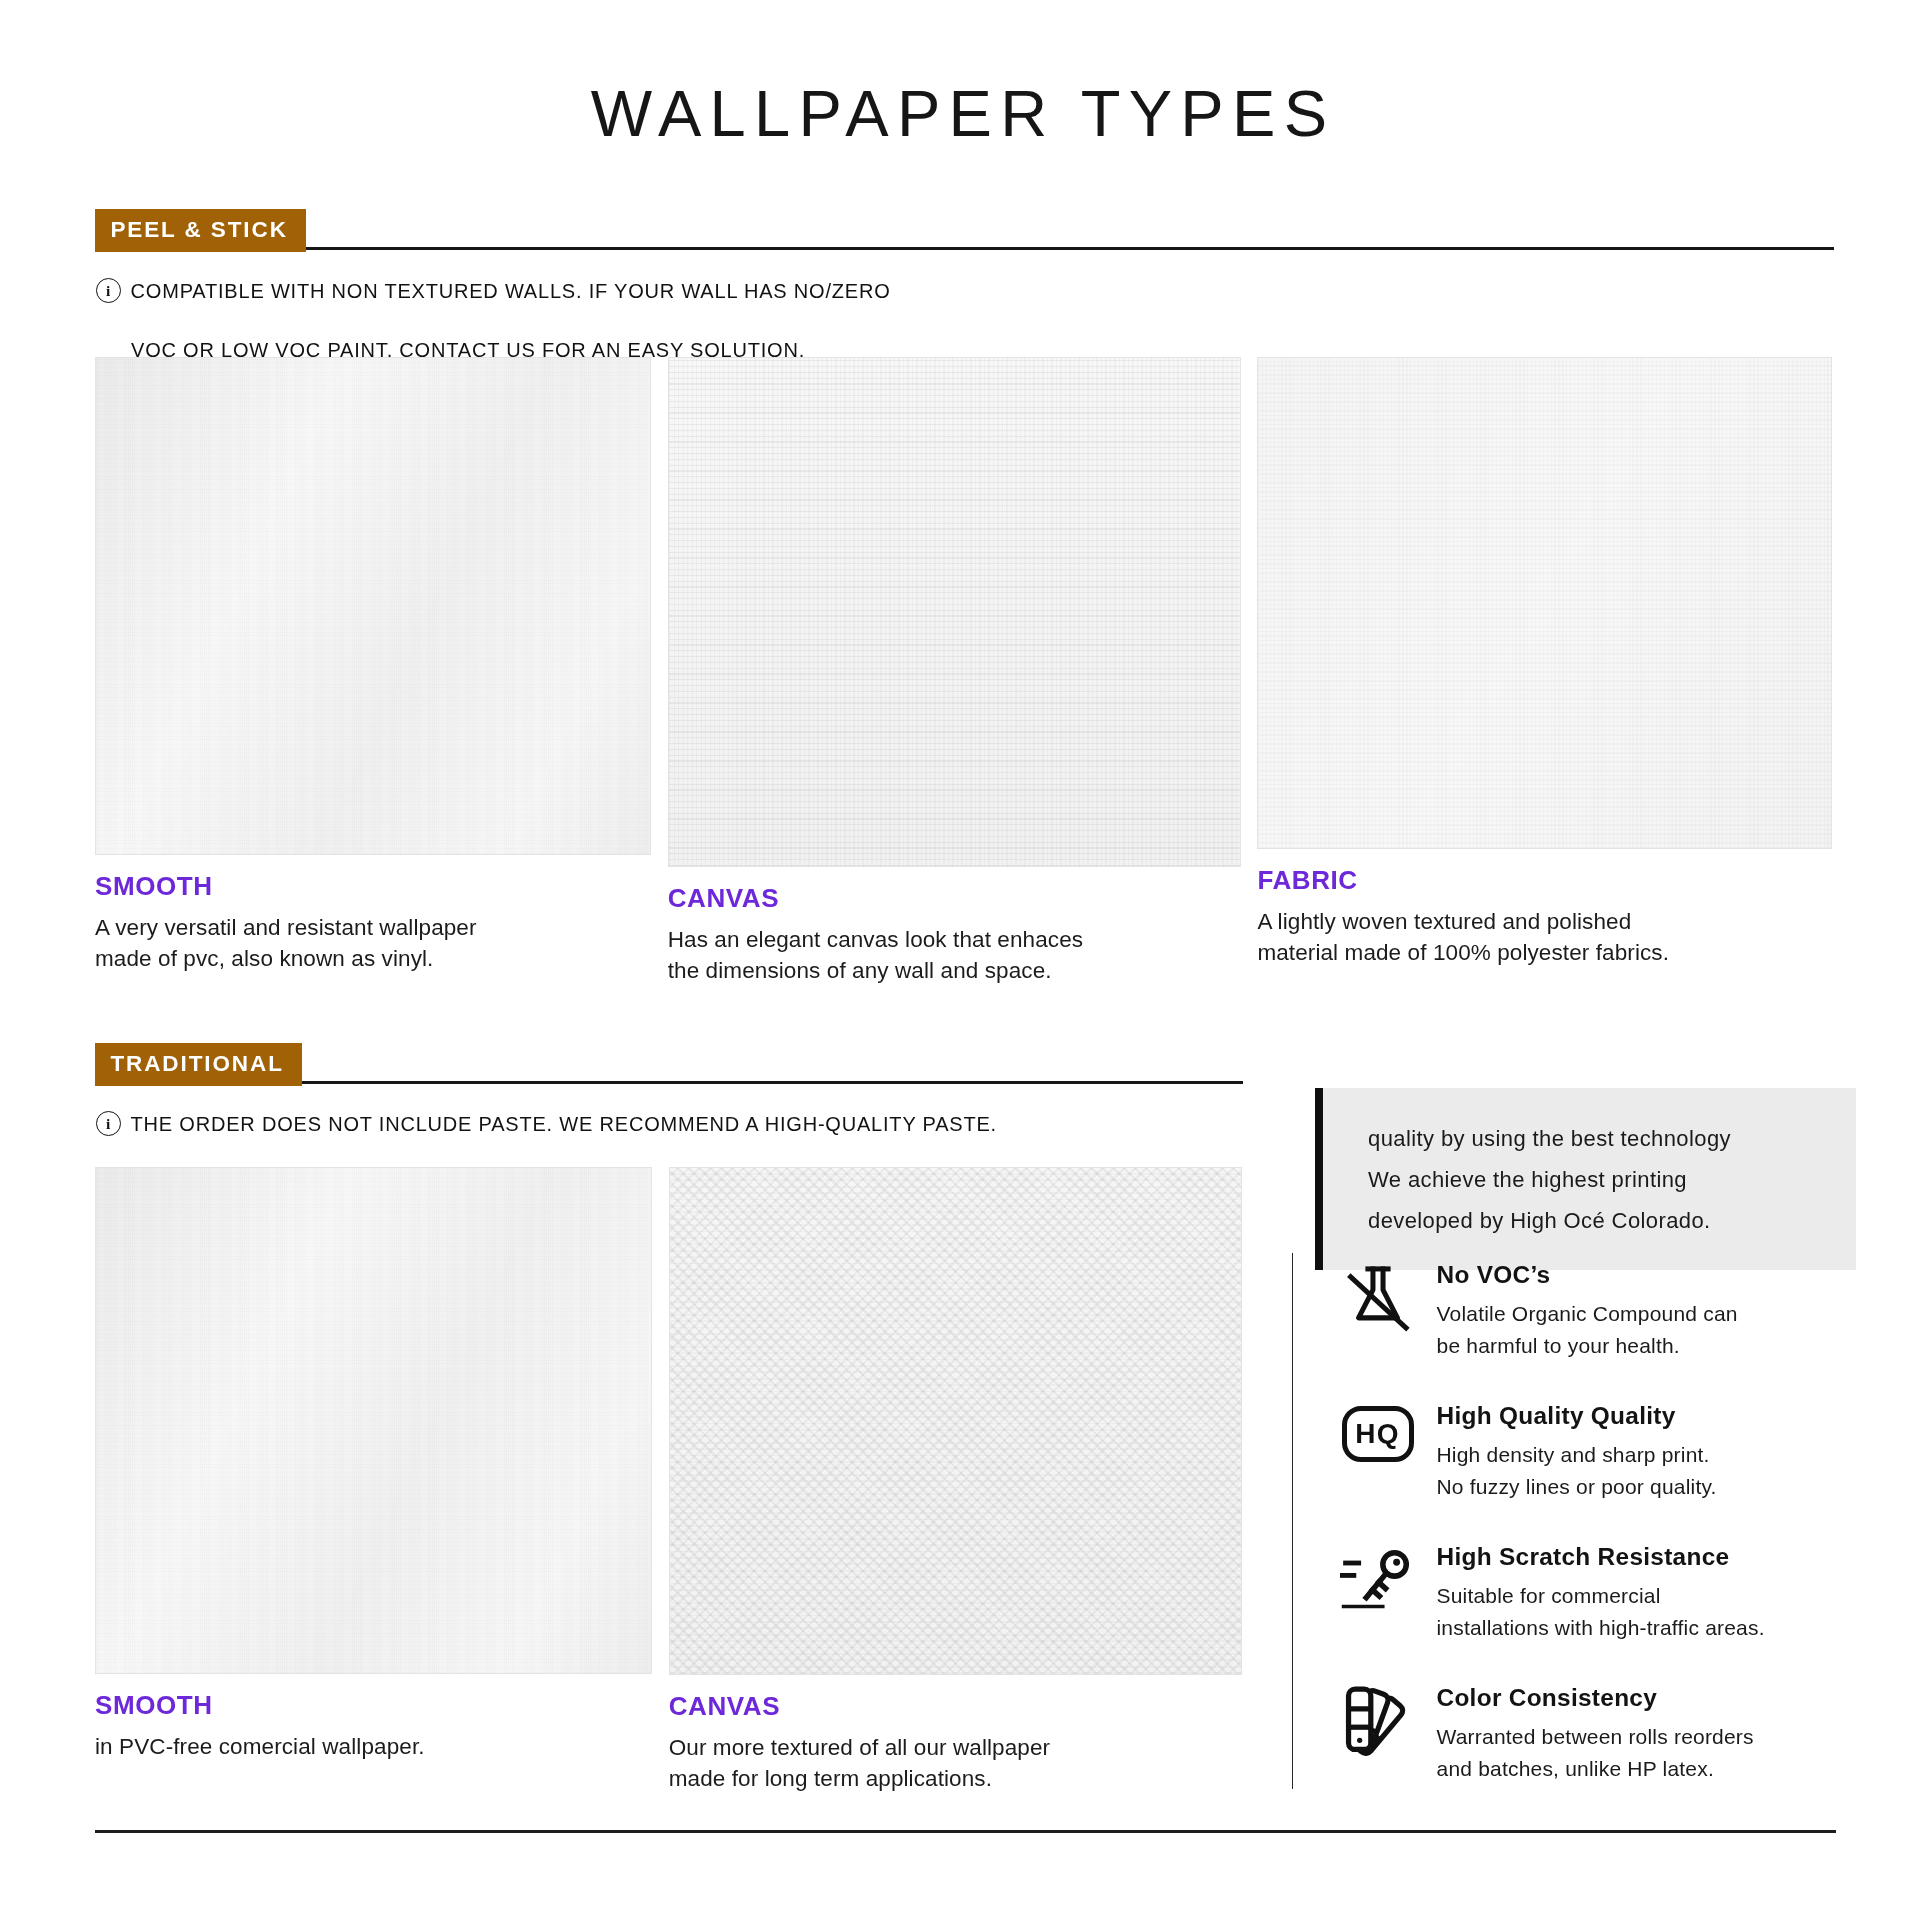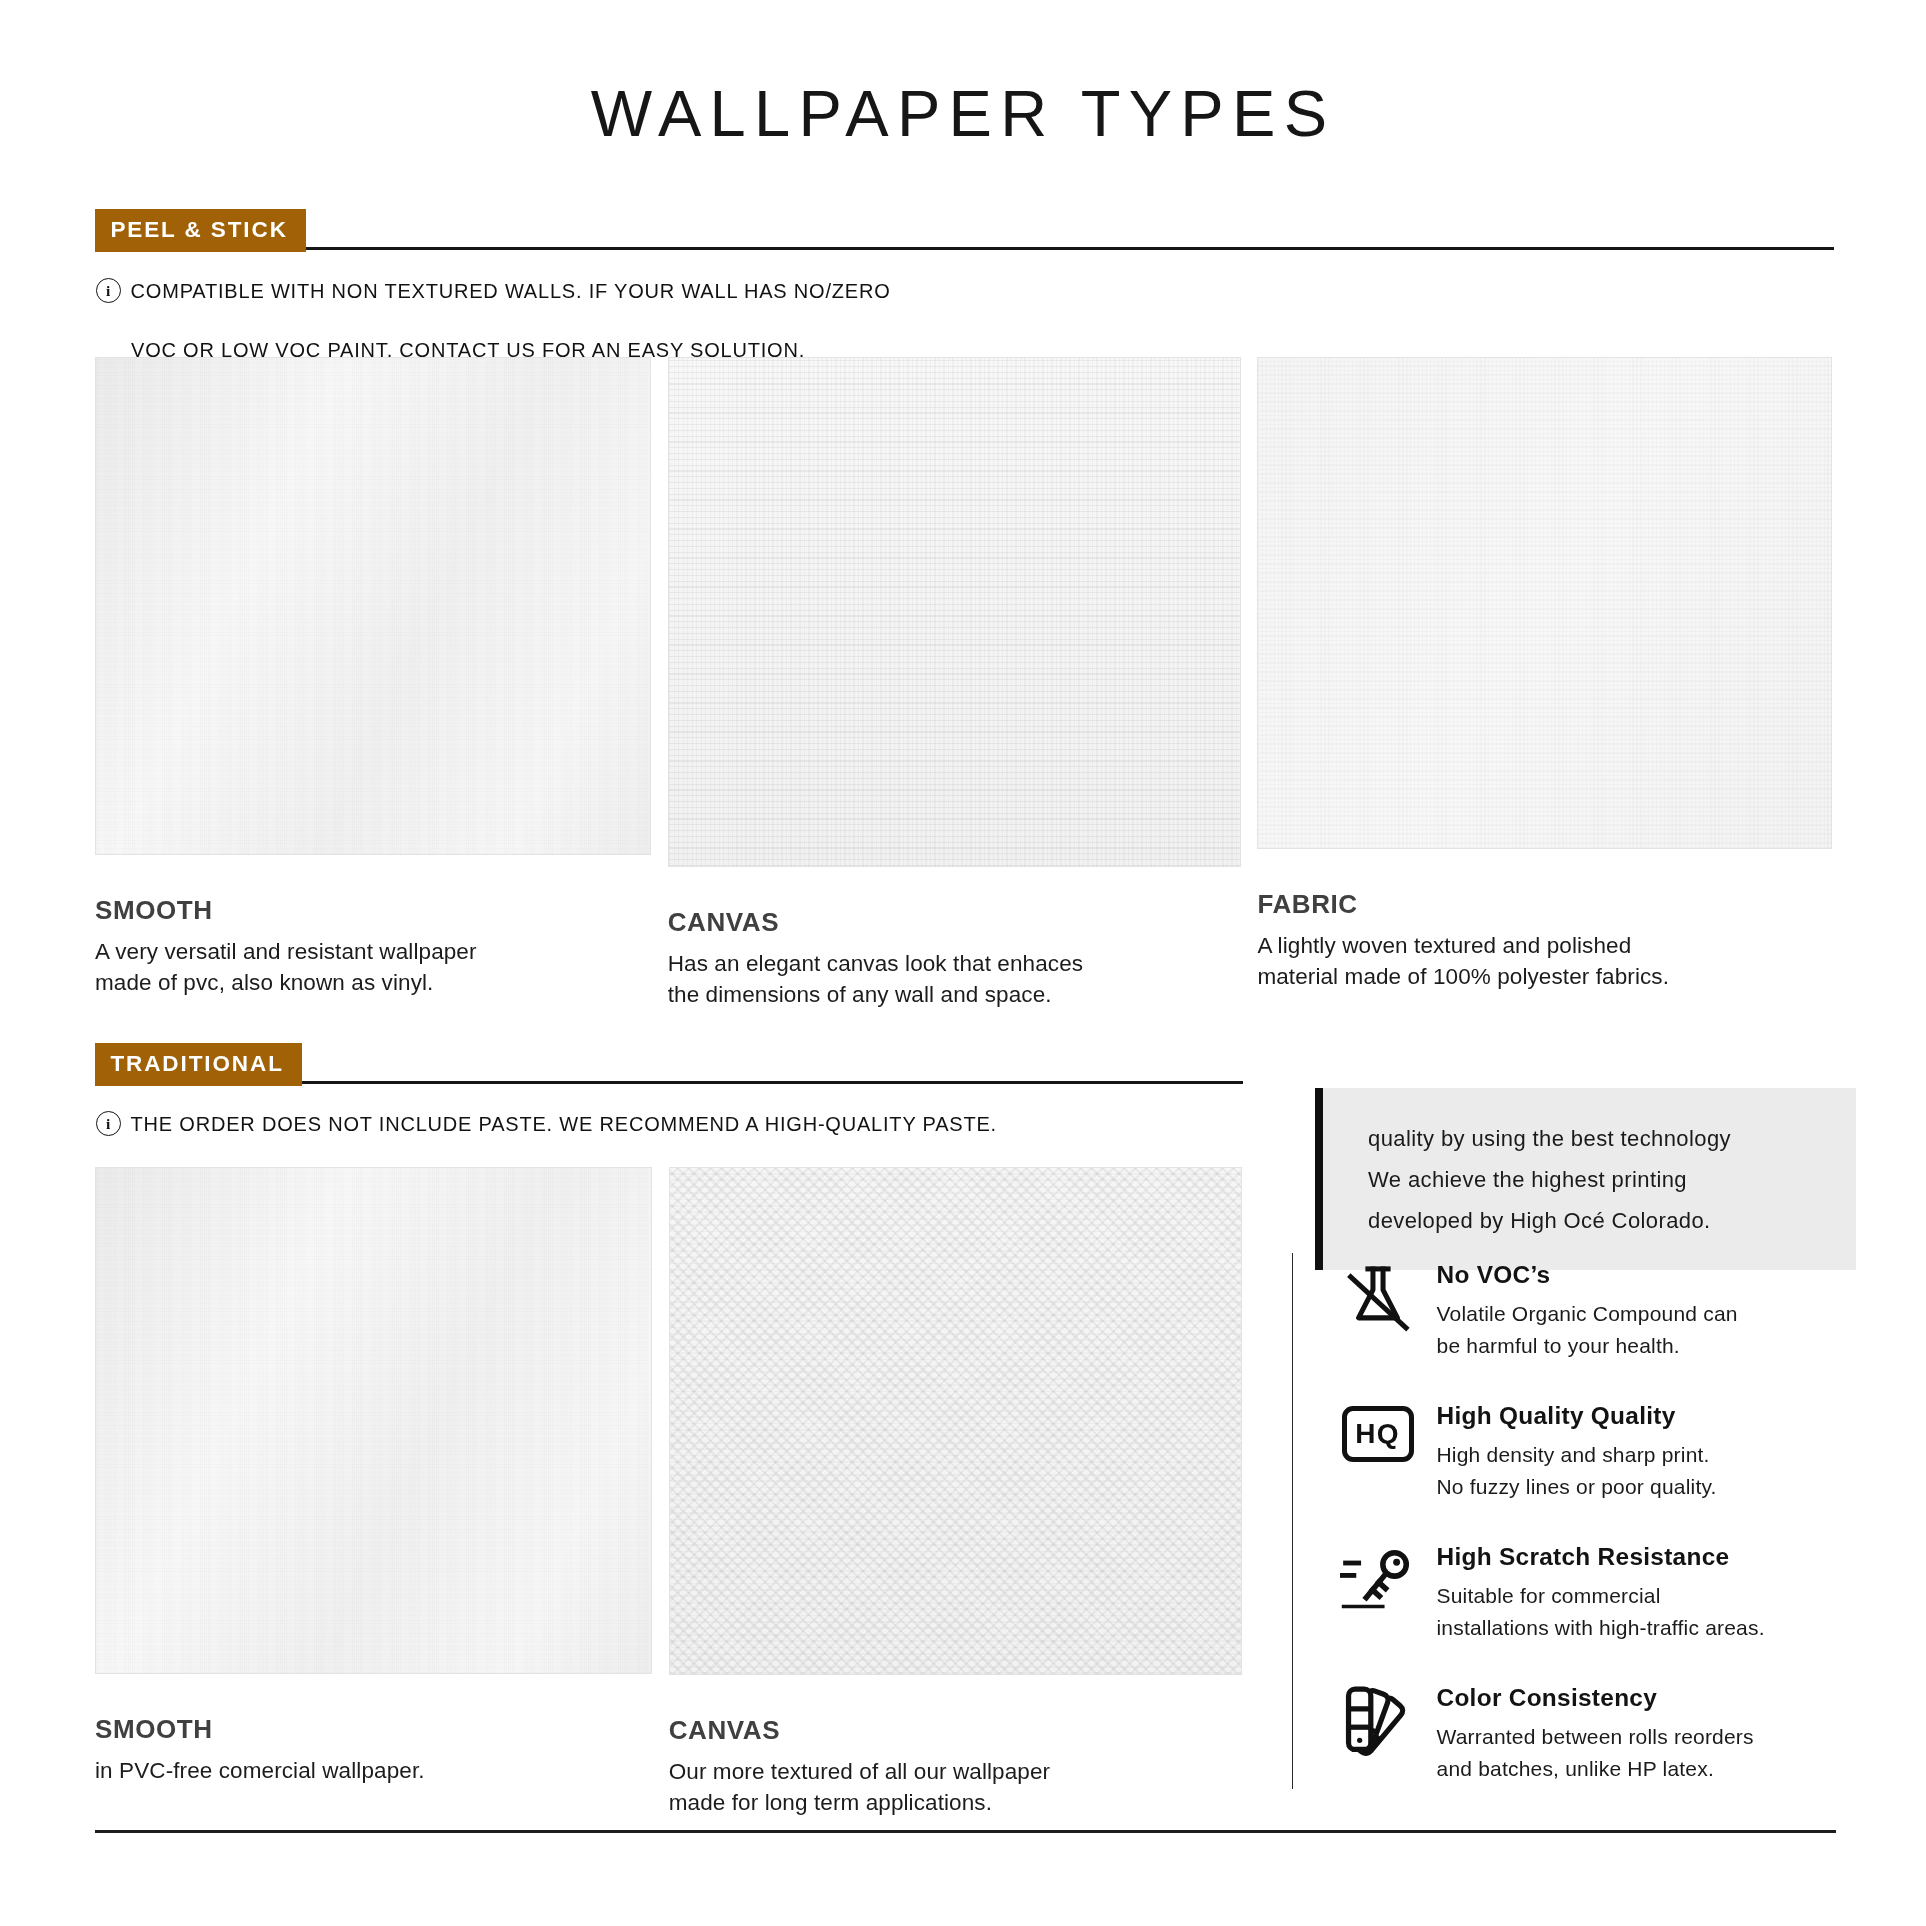--- a/index.html
+++ b/index.html
@@ -58,39 +58,39 @@
       repeating-linear-gradient(90deg, rgba(0,0,0,0.018) 0 1.3px, transparent 1.3px 3.9px),
       linear-gradient(120deg,#f5f5f5,#f8f8f8 50%,#f3f3f3);
   }
   .tex-canvas-coarse{
     background:
       repeating-linear-gradient(45deg, rgba(0,0,0,0.050) 0 2.6px, transparent 2.6px 7.7px),
       repeating-linear-gradient(-45deg, rgba(0,0,0,0.045) 0 2.6px, transparent 2.6px 7.7px),
       repeating-linear-gradient(0deg, rgba(0,0,0,0.028) 0 1.9px, transparent 1.9px 6.4px),
       linear-gradient(180deg,#f6f6f6,#f2f2f2);
   }
-  .card-title{margin-top:40px;font-size:26px;font-weight:600;letter-spacing:0.6px;color:#404040;}
+  .card-title{margin-top:16px;font-size:26px;font-weight:600;letter-spacing:0.6px;color:#6d28d9;}
   .card-desc{margin-top:10.3px;font-size:22.5px;line-height:31px;color:#1c1c1c;letter-spacing:0.1px;}
   
   .quality-box{
     position:absolute;left:1315px;top:1088px;width:541px;box-sizing:border-box;
     background:#ebebeb;border-left:8.3px solid #0f0f0f;
     padding:29.5px 23px 29.5px 45px;font-size:22px;line-height:41px;letter-spacing:0.4px;color:#1a1a1a;
   }
   
   .features{
     position:absolute;left:1292px;top:1253px;width:552px;box-sizing:border-box;
     border-left:1.9px solid #2a2a2a;padding:7.7px 0 3.9px 46px;
   }
   .feature{display:flex;gap:20.5px;margin-bottom:40px;}
   .feature:last-child{margin-bottom:0;}
   .f-icon{flex:none;width:77px;height:77px;display:flex;align-items:flex-start;justify-content:center;}
   .f-icon svg{display:block;}
   .hq-badge{
-    width:72px;height:56px;border:5.8px solid #111;border-radius:11px;box-sizing:border-box;
+    width:72px;height:56px;border:5.8px solid #111;border-radius:19px;box-sizing:border-box;
     display:flex;align-items:center;justify-content:center;
     font-size:28px;font-weight:700;letter-spacing:1.3px;color:#111;margin-top:3.9px;
   }
   .f-title{font-size:24.4px;font-weight:600;letter-spacing:0.3px;color:#131313;margin-bottom:9px;}
   .f-desc{font-size:21px;line-height:32px;color:#1b1b1b;letter-spacing:0.2px;}
   
   .bottom-rule{position:absolute;left:95px;top:1830px;width:1741px;height:2.6px;background:#1d1d1d;}
 </style>
 </head>
 <body>

